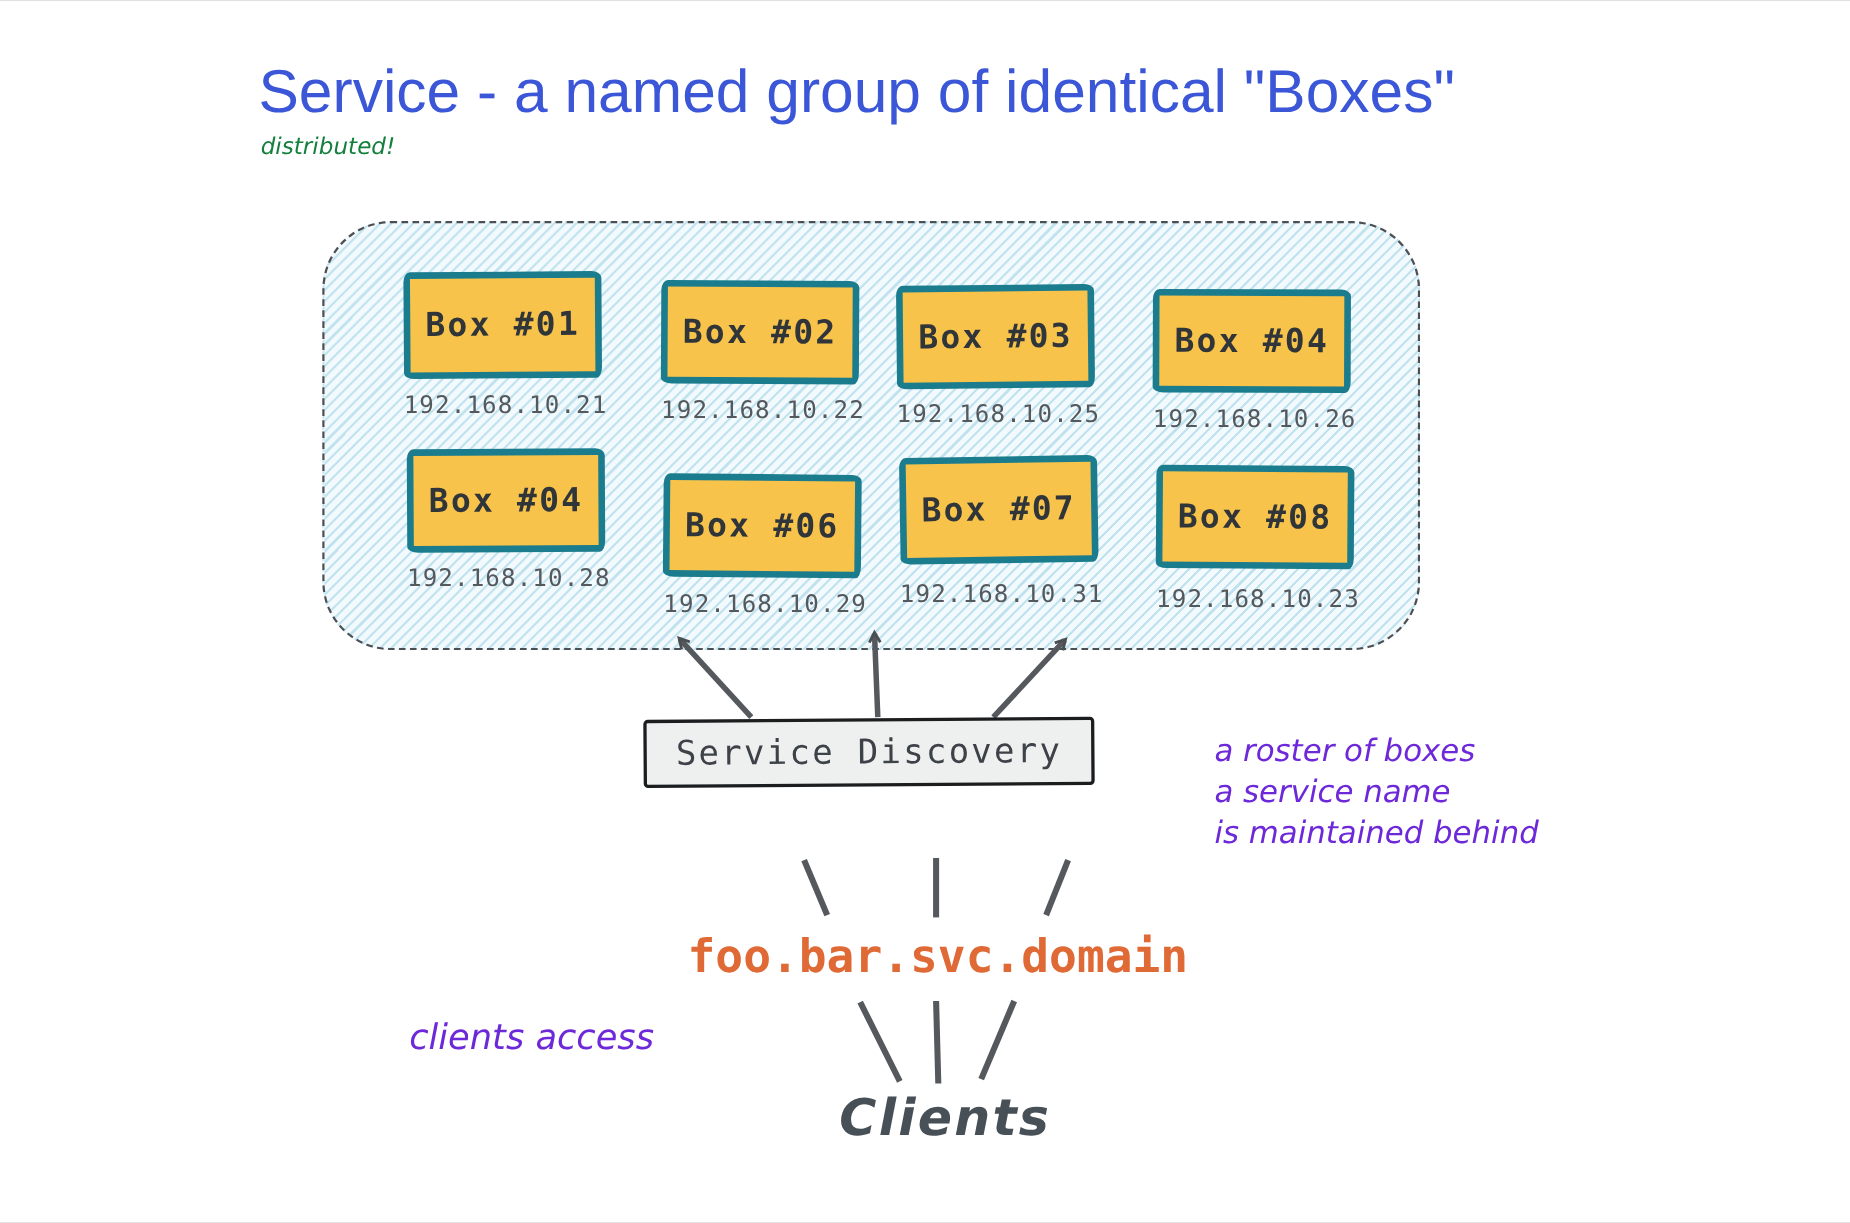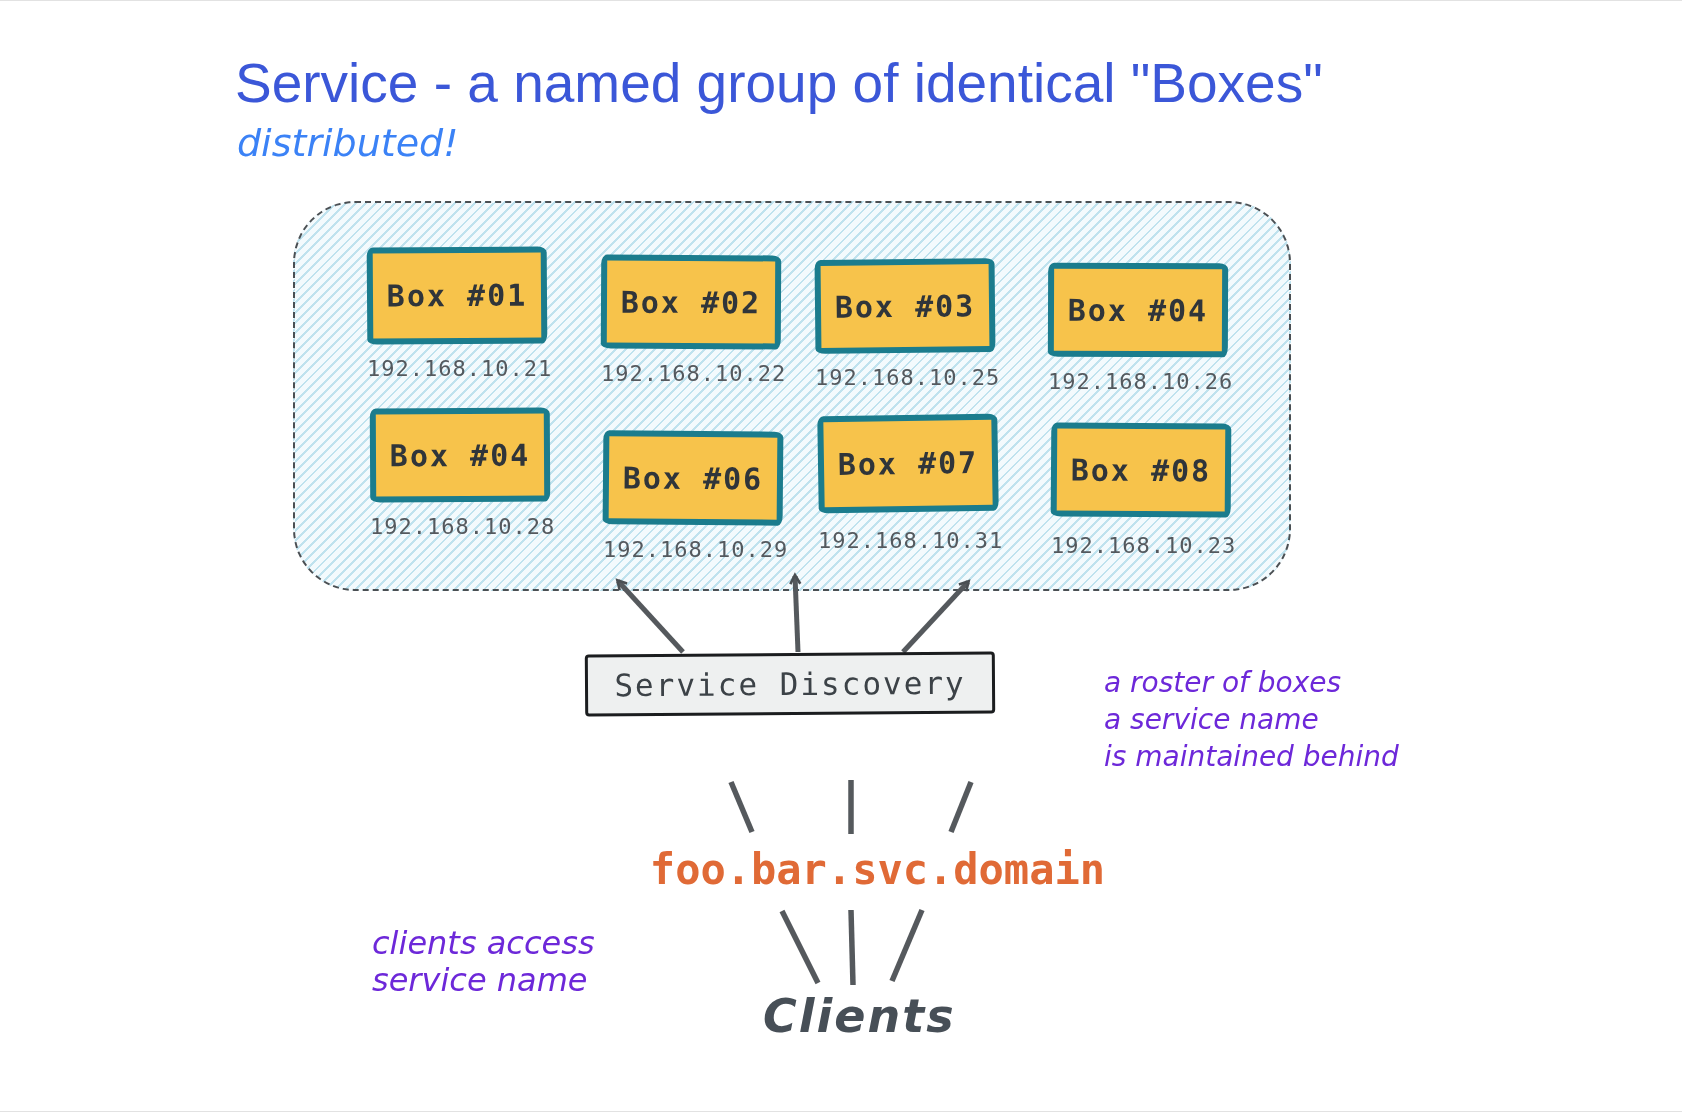--- a/index.html
+++ b/index.html
@@ -9,21 +9,21 @@
     font-family:"Liberation Sans", sans-serif;
     border-top:1px solid #e2e2e2; border-bottom:1px solid #e2e2e2;
   }
   .title {
     position:absolute; left:235px; top:50px;
     font-size:55px; color:var(--title-color,#3b57d8);
     letter-spacing:0px; white-space:nowrap;
   }
   .subtitle {
     position:absolute; left:237px; top:120px;
-    font-size:38px; font-style:italic; color:#3b82f6;
+    font-size:21px; font-style:italic; color:#15803d;
     font-family:"DejaVu Sans", sans-serif;
   }
   .cluster {
     position:absolute; left:293px; top:200px; width:998px; height:390px;
     border:2px dashed #4a4f53; border-radius:62px;
     background:repeating-linear-gradient(135deg, #bfe2ee 0 2px, #f3fafd 2px 7px);
   }
   .cell { position:absolute; width:180px; text-align:center; }
   .box {
     width:180px; height:94px;
@@ -60,21 +60,21 @@
     font-family:"DejaVu Sans Mono", monospace;
     font-size:31px; color:#3c4247; letter-spacing:2px;
   }
   .note {
     font-family:"DejaVu Sans", sans-serif;
     font-style:italic; color:#6d28d9;
   }
   .note-roster { position:absolute; left:1104px; top:663px; font-size:28px; line-height:37px; }
   .note-clients { position:absolute; left:372px; top:924px; font-size:32px; line-height:37px; }
   .service-name {
-    position:absolute; left:625px; top:844px; width:480px; text-align:right;
+    position:absolute; left:625px; top:844px; width:480px; text-align:left;
     font-family:"DejaVu Sans Mono", monospace; font-weight:bold;
     font-size:42px; color:var(--service-name-color,#e06a36); white-space:nowrap;
   }
   .clients-label {
     position:absolute; left:763px; top:988px;
     font-family:"DejaVu Sans", sans-serif; font-style:italic; font-weight:600;
     font-size:46px; color:#474f57; letter-spacing:2px;
   }
 </style>
 </head>
@@ -148,16 +148,15 @@
 <div class="note note-roster">
   <div>a roster of boxes</div>
   <div>a service name</div>
   <div>is maintained behind</div>
 </div>
 
 <div class="service-name">foo.bar.svc.domain</div>
 
 <div class="note note-clients">
   <div>clients access</div>
-  <div>service name</div>
 </div>
 
 <div class="clients-label">Clients</div>
 
 </body></html>

